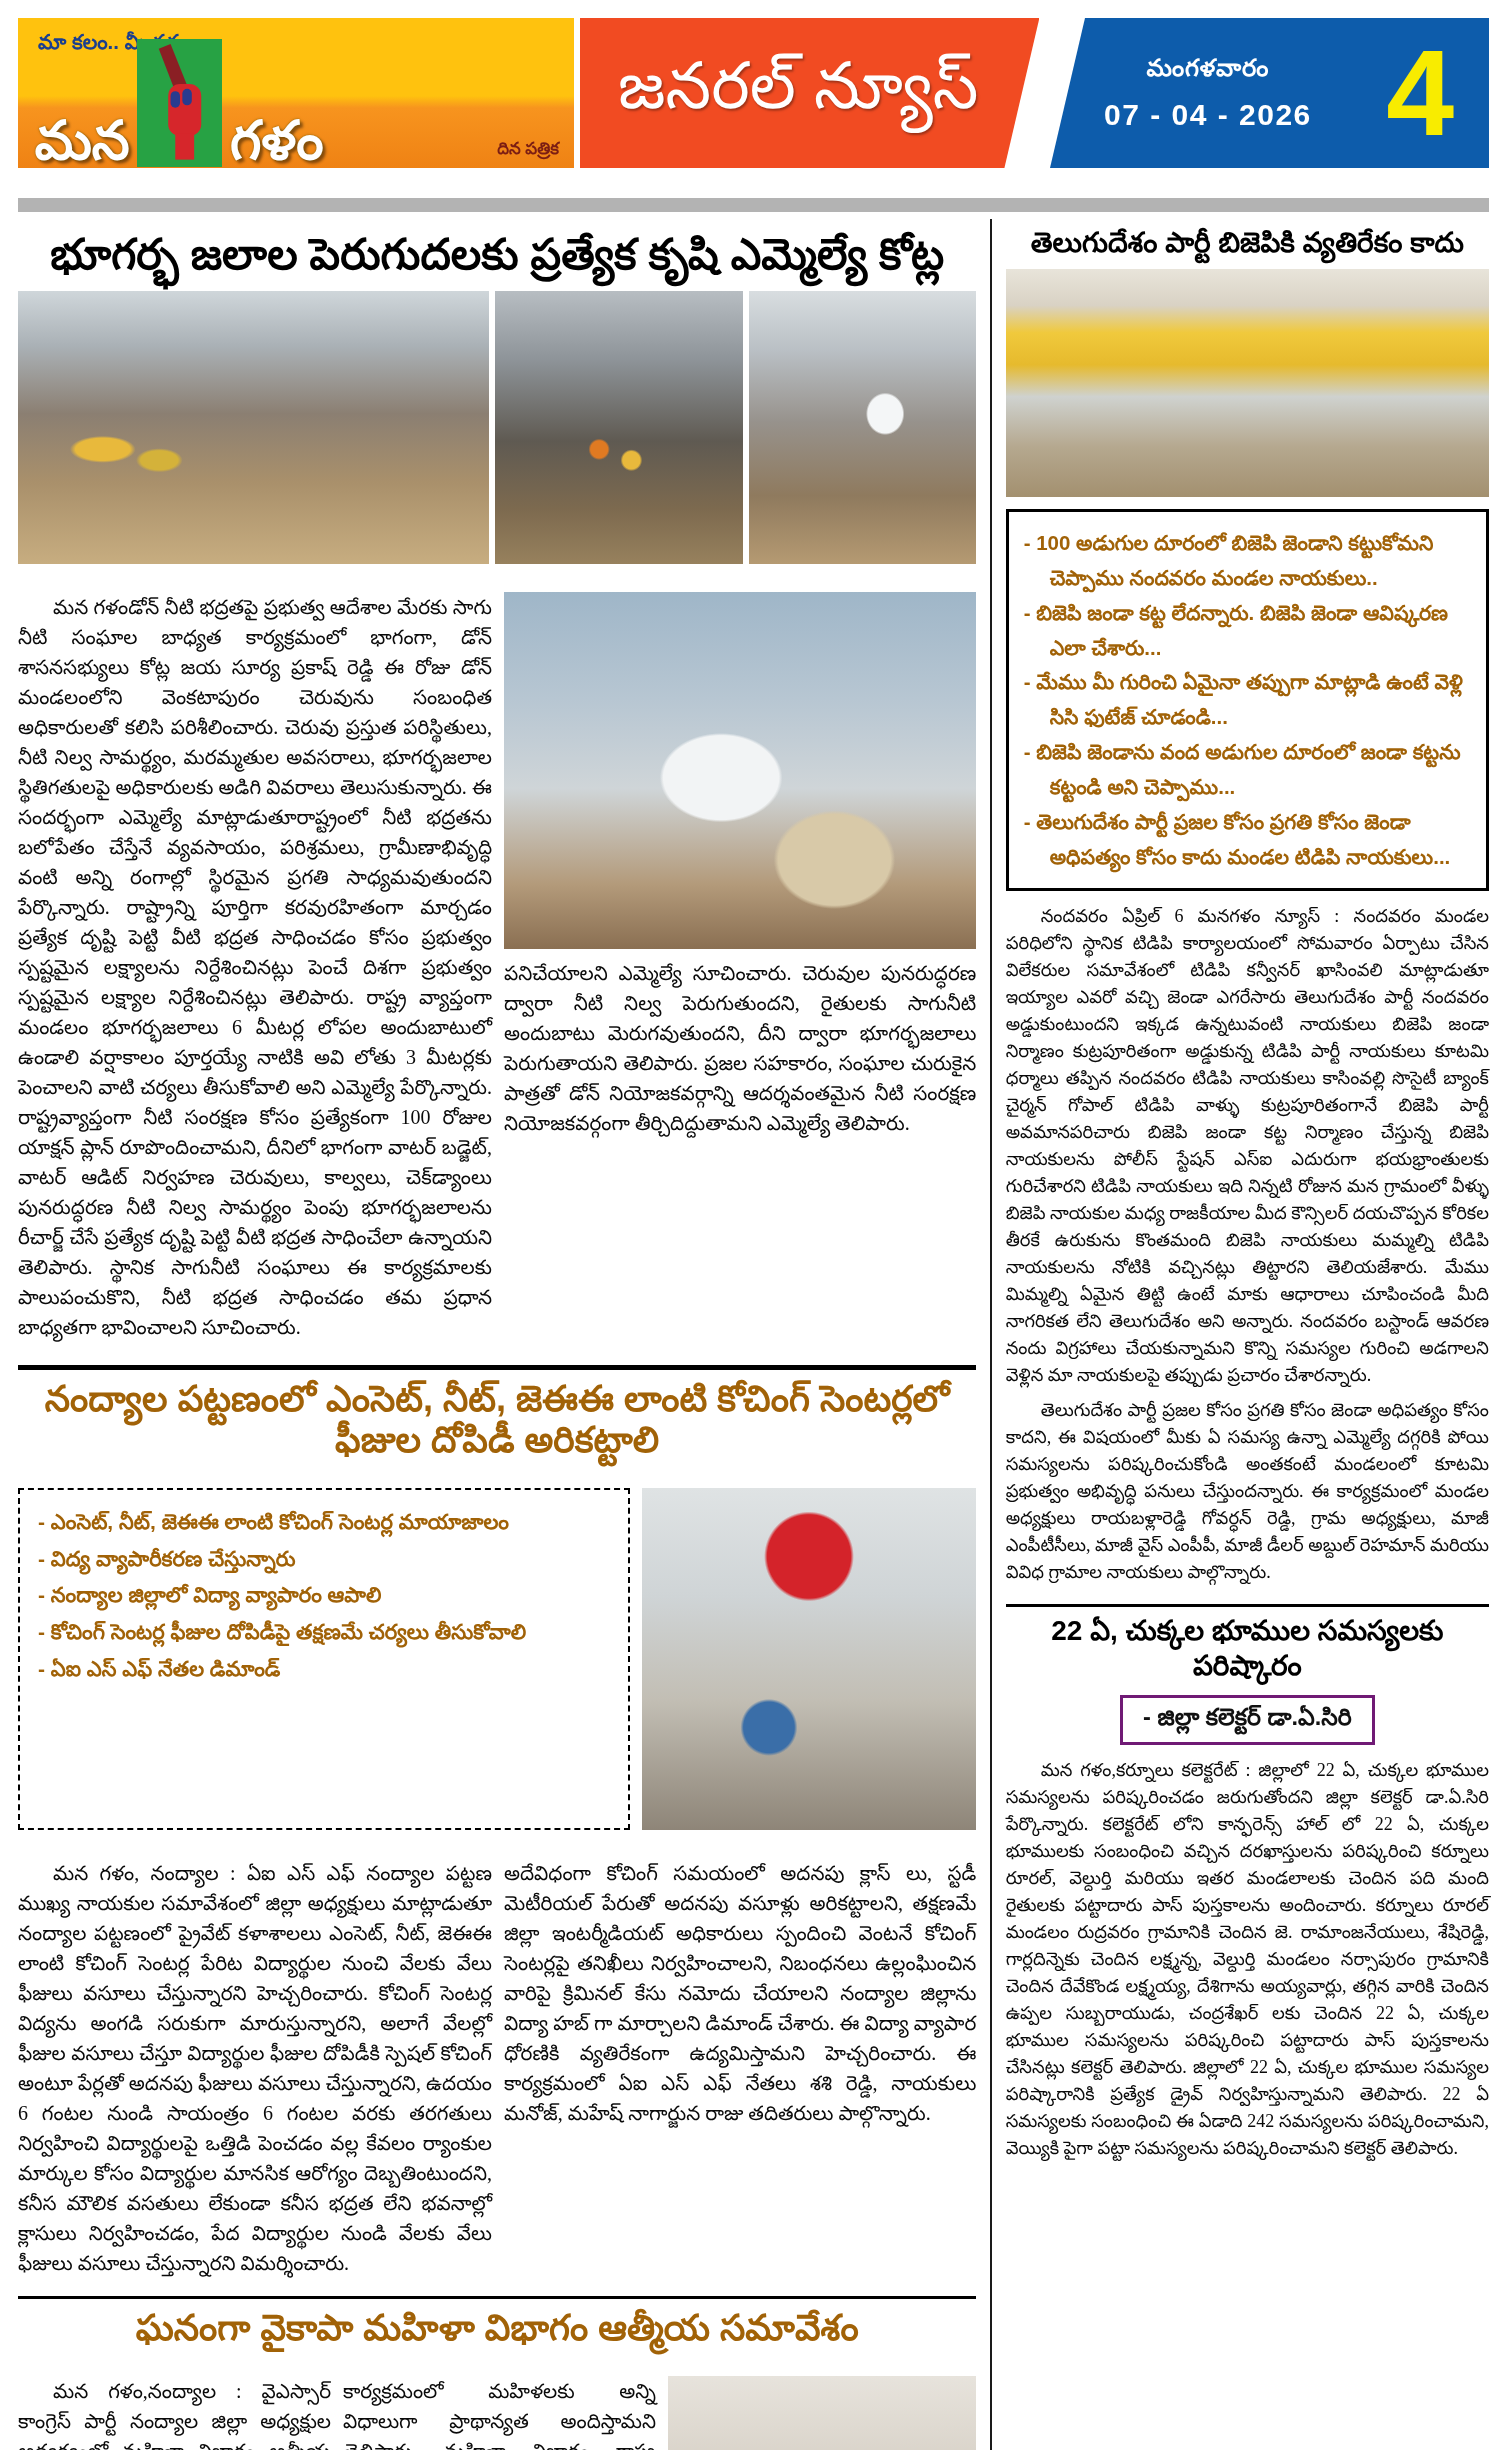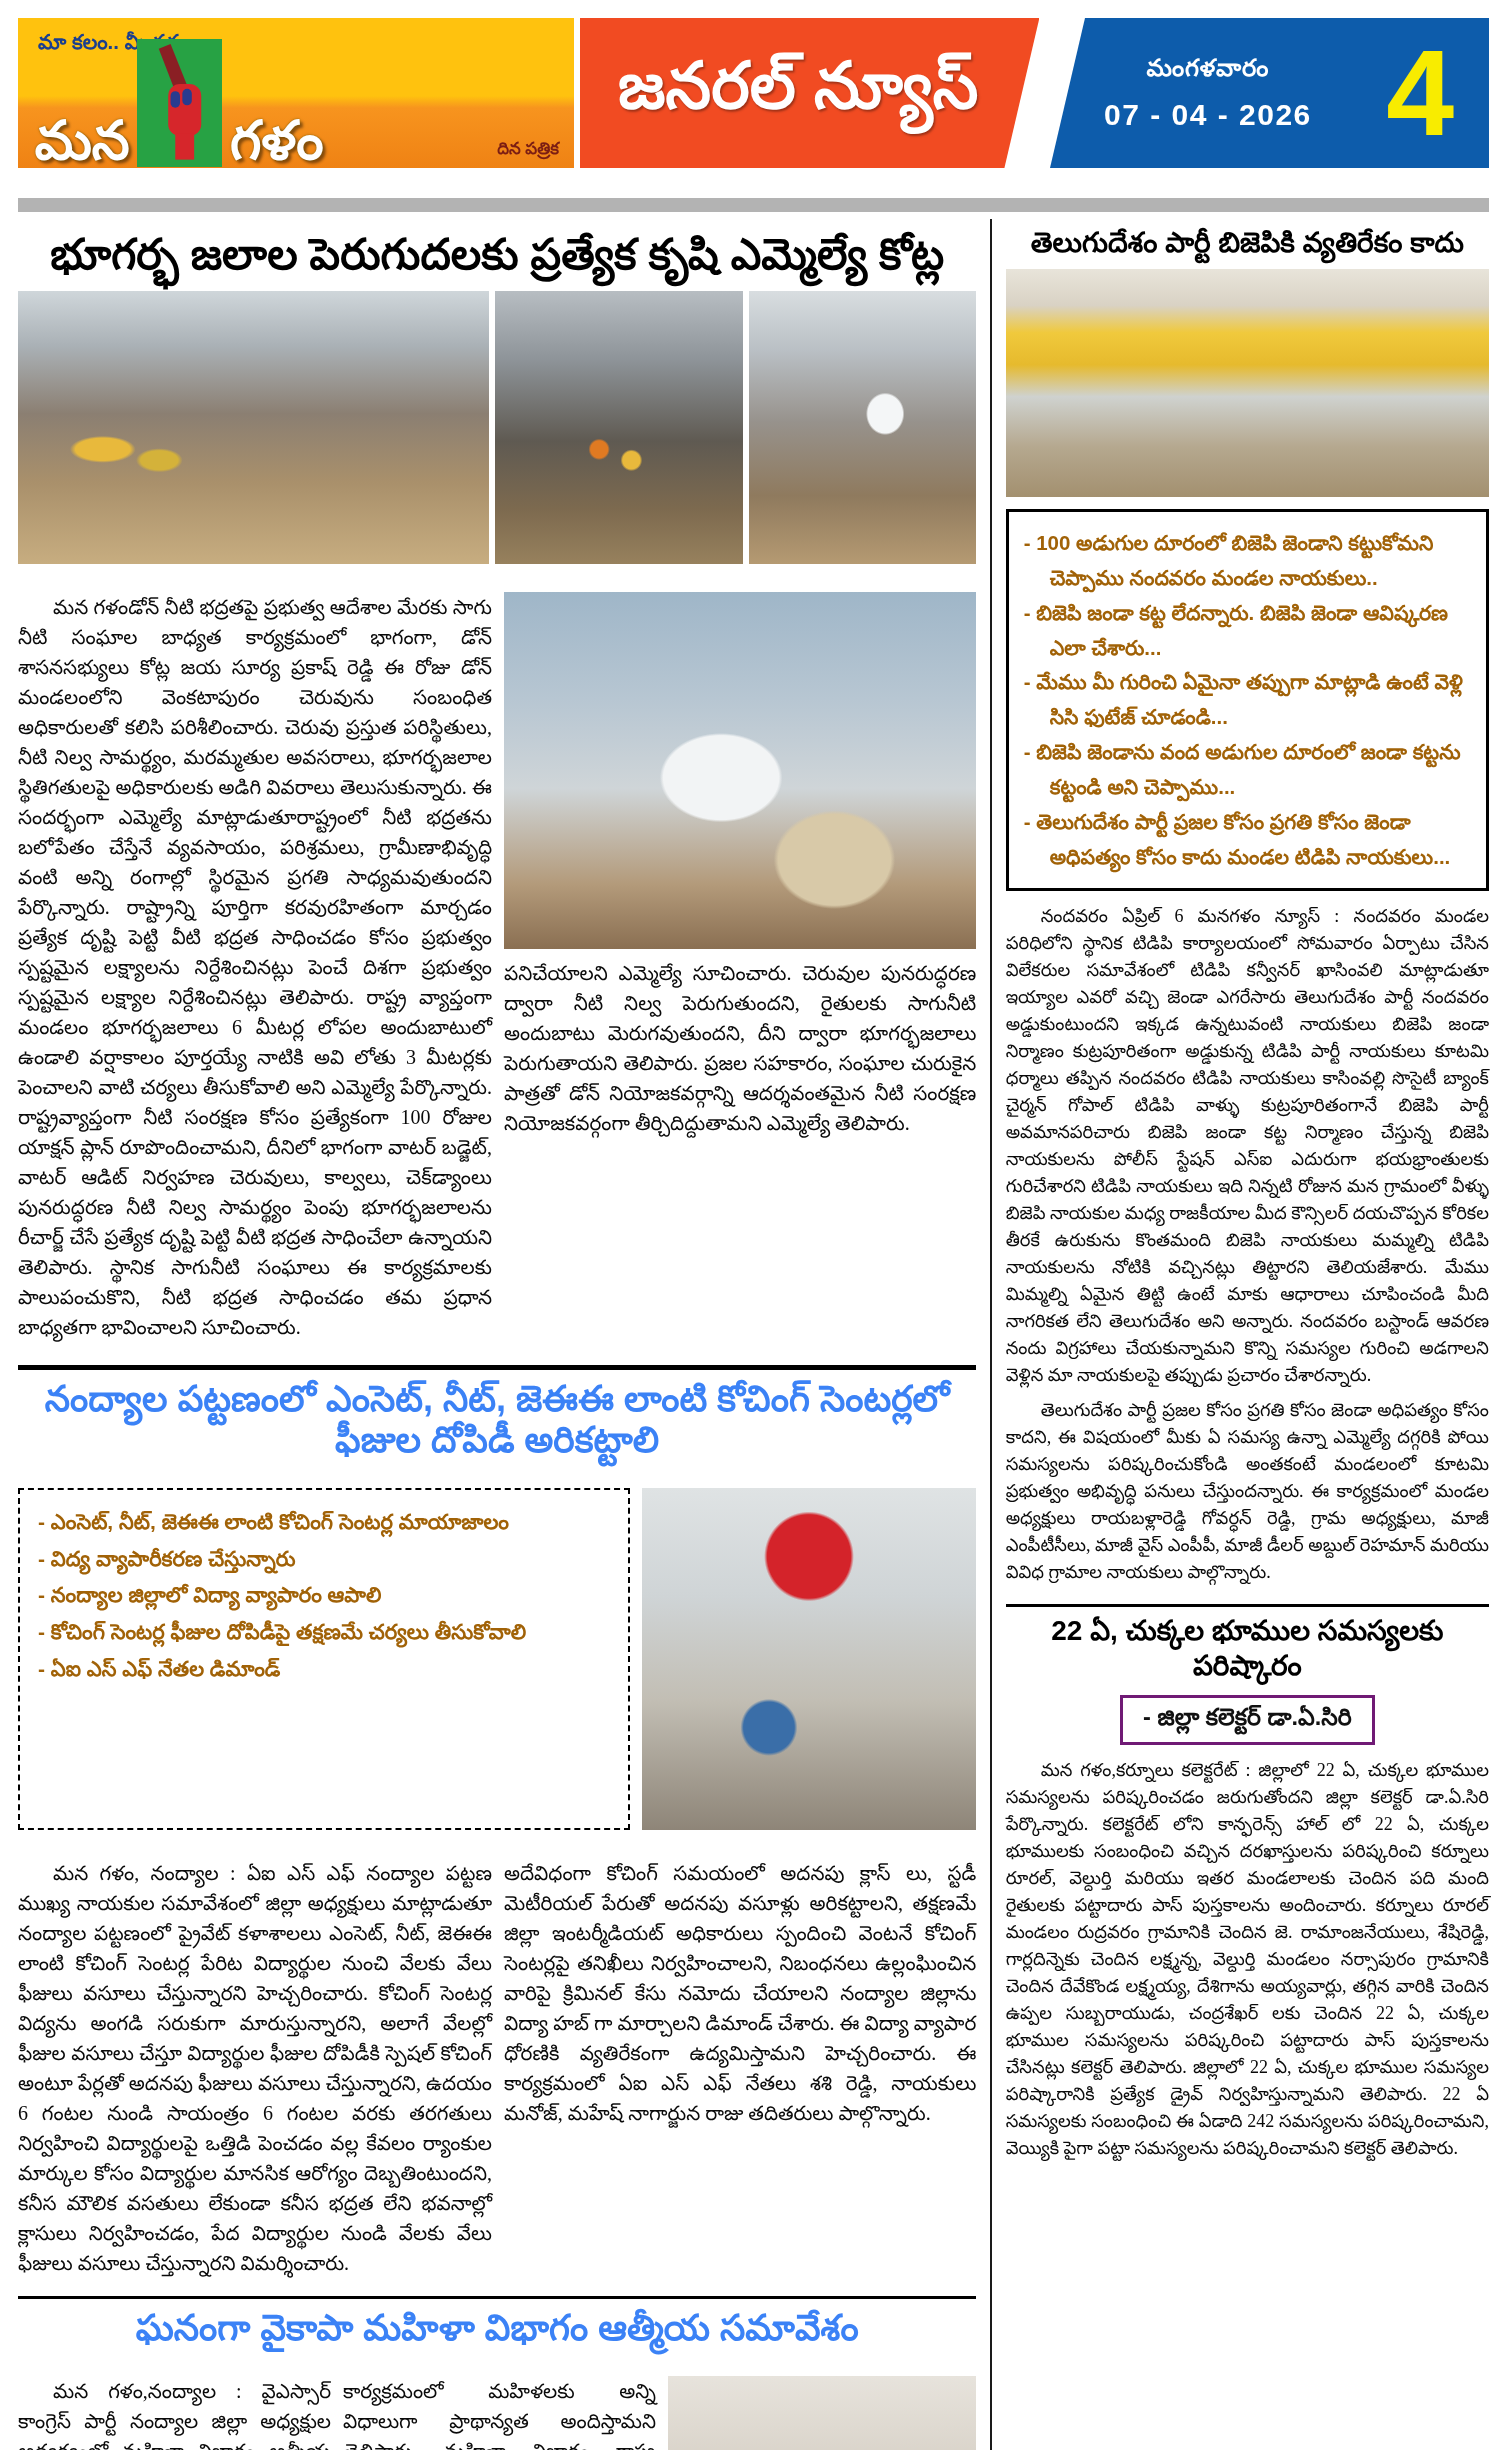--- a/index.html
+++ b/index.html
@@ -33,21 +33,21 @@
     position:absolute; right:15px; bottom:6px;
     font-family:"Liberation Sans",sans-serif; font-weight:bold;
     font-size:16.7px; color:#7b1d13;
   }
   .mast-mid {
     flex:1; background:#f14b22; margin-left:6px;
     clip-path:polygon(0 0,100% 0,calc(100% - 35px) 100%,0 100%);
     display:flex; align-items:center; justify-content:center;
   }
   .mast-mid .banner-text {
-    font-family:"Liberation Sans",sans-serif; font-weight:bold;
+    font-family:"Liberation Sans",sans-serif; font-weight:normal;
     font-size:65px; color:#fff; text-shadow:1.5px 2.3px 2.3px rgba(0,0,0,.35);
     padding-right:23px;
   }
   .mast-right {
     width:439px; flex:none; background:#0d5cab; margin-left:10.6px;
     clip-path:polygon(35px 0,100% 0,100% 100%,0 100%);
     display:flex; align-items:center;
   }
   .date-wrap { margin-left:54px; text-align:center; color:#fff; font-family:"Liberation Sans",sans-serif; font-weight:bold; }
   .date-day { font-size:24px; letter-spacing:0.8px; }
@@ -65,21 +65,21 @@
   .main-col { width:972px; flex:none; padding-right:13.7px; }
   .side-col { flex:1; border-left:2.3px solid #1a1a1a; padding-left:13.7px; }
 
   h1.headline {
     font-family:"Liberation Sans",sans-serif; font-weight:800;
     font-size:43px; line-height:1.15; text-align:center; color:#000;
     margin:10.6px 0 12px 0;
   }
   h2.headline {
     font-family:"Liberation Sans",sans-serif; font-weight:800;
-    font-size:36px; line-height:1.15; text-align:center; color:#3b82f6;
+    font-size:36px; line-height:1.15; text-align:center; color:#a16207;
     margin:7.6px 0 12px 0;
   }
   h3.headline {
     font-family:"Liberation Sans",sans-serif; font-weight:800;
     font-size:28px; line-height:1.25; text-align:center; color:#000;
     margin:6px 0 9px 0;
   }
 
   .rule-thick { height:4.6px; background:#000; margin:23px 0 6px 0; }
   .rule-thin  { height:3px; background:#000; margin:18px 0 4.6px 0; }

